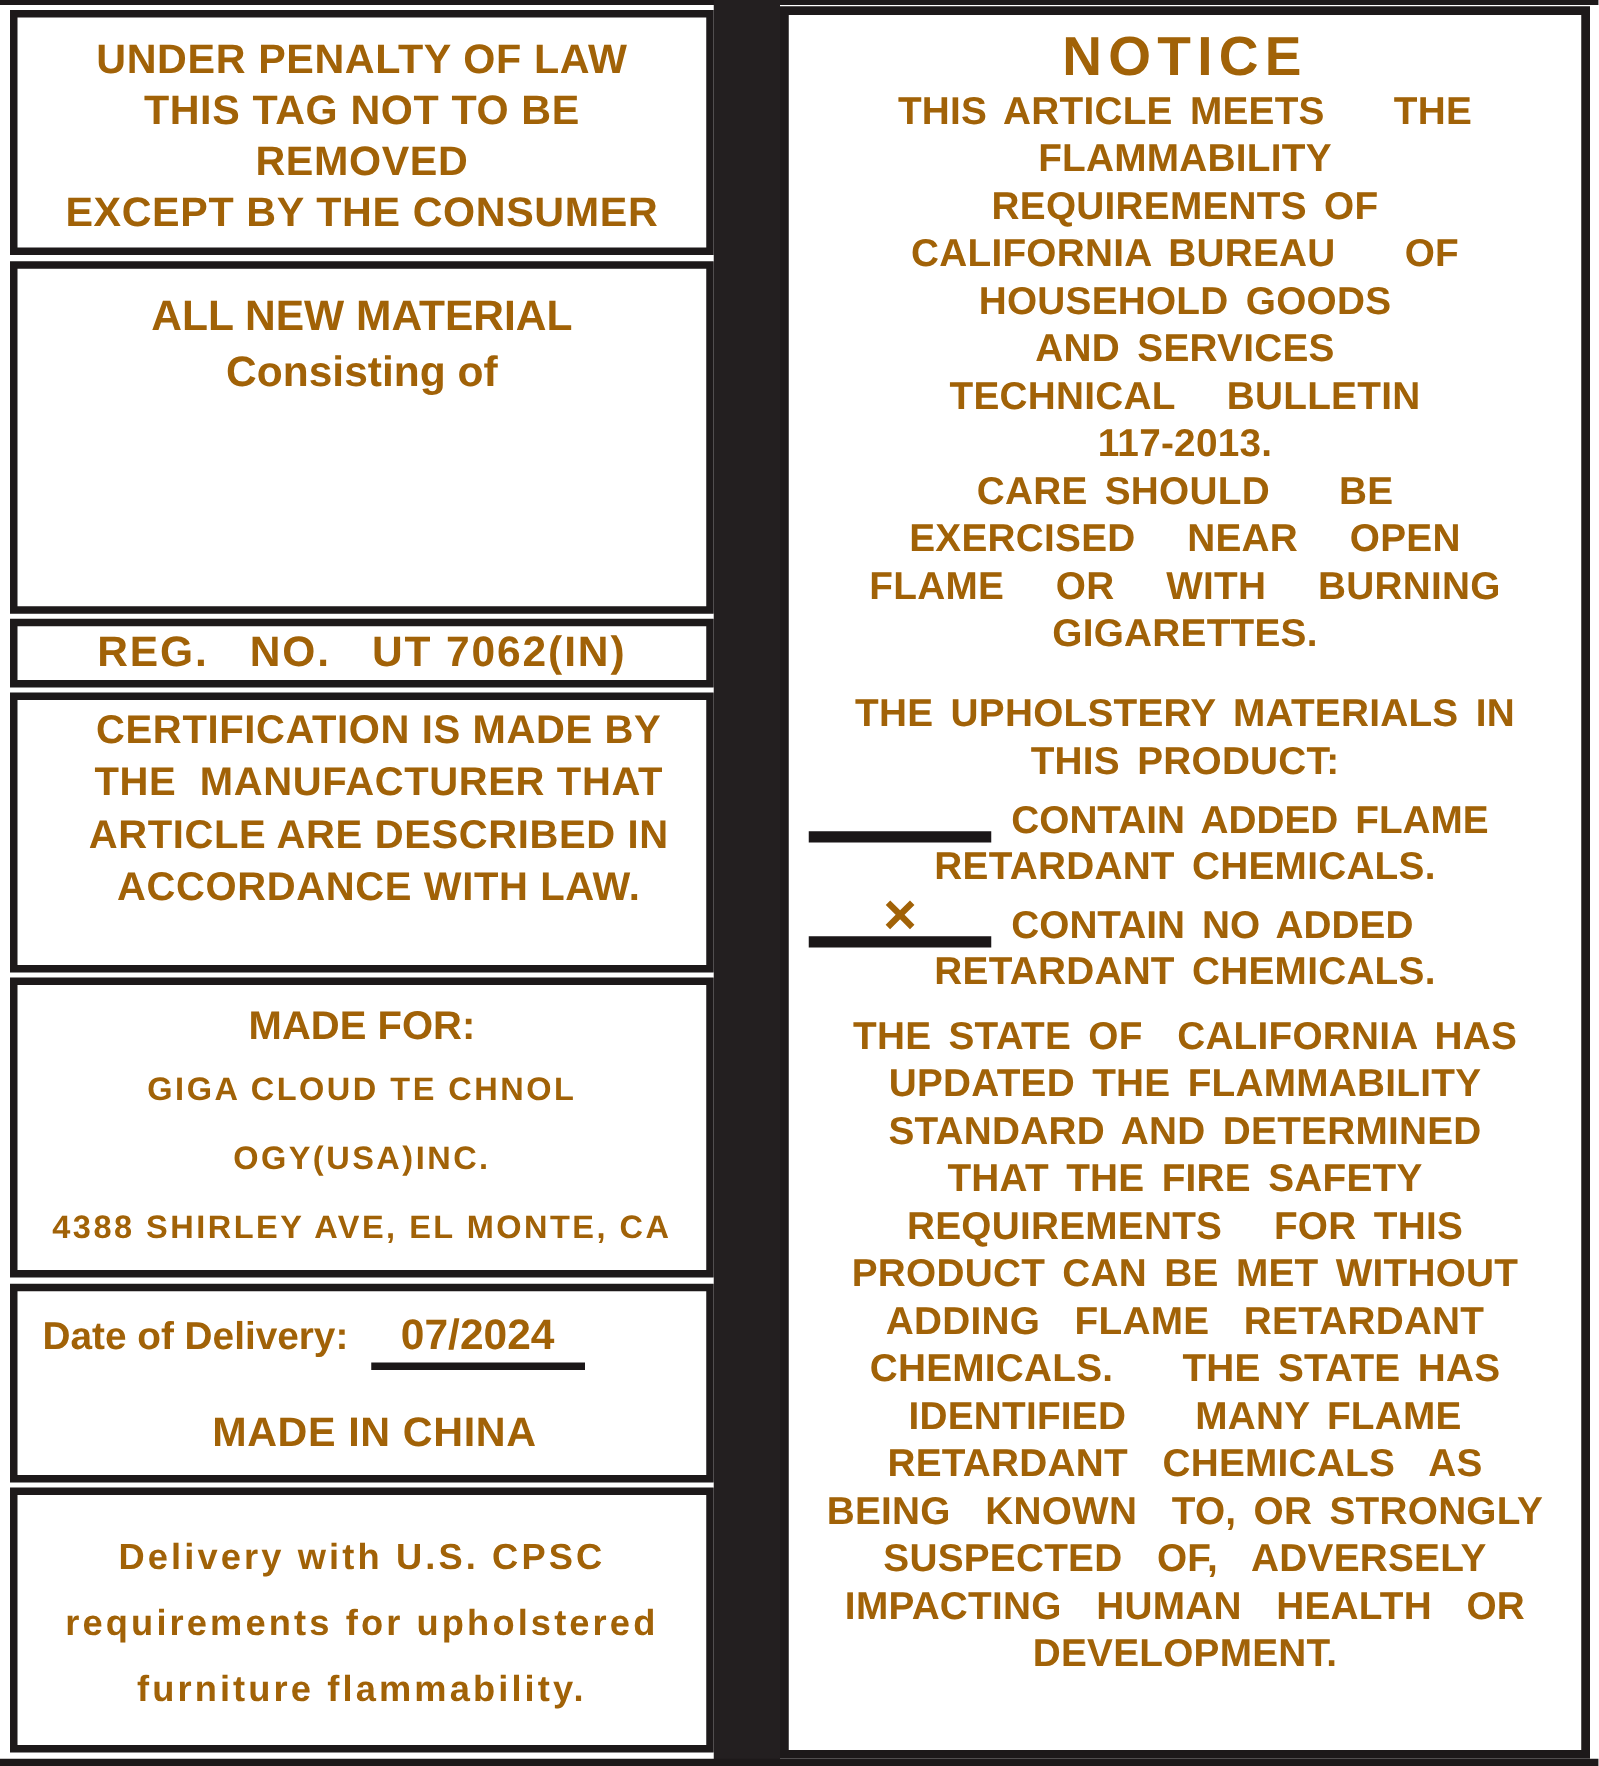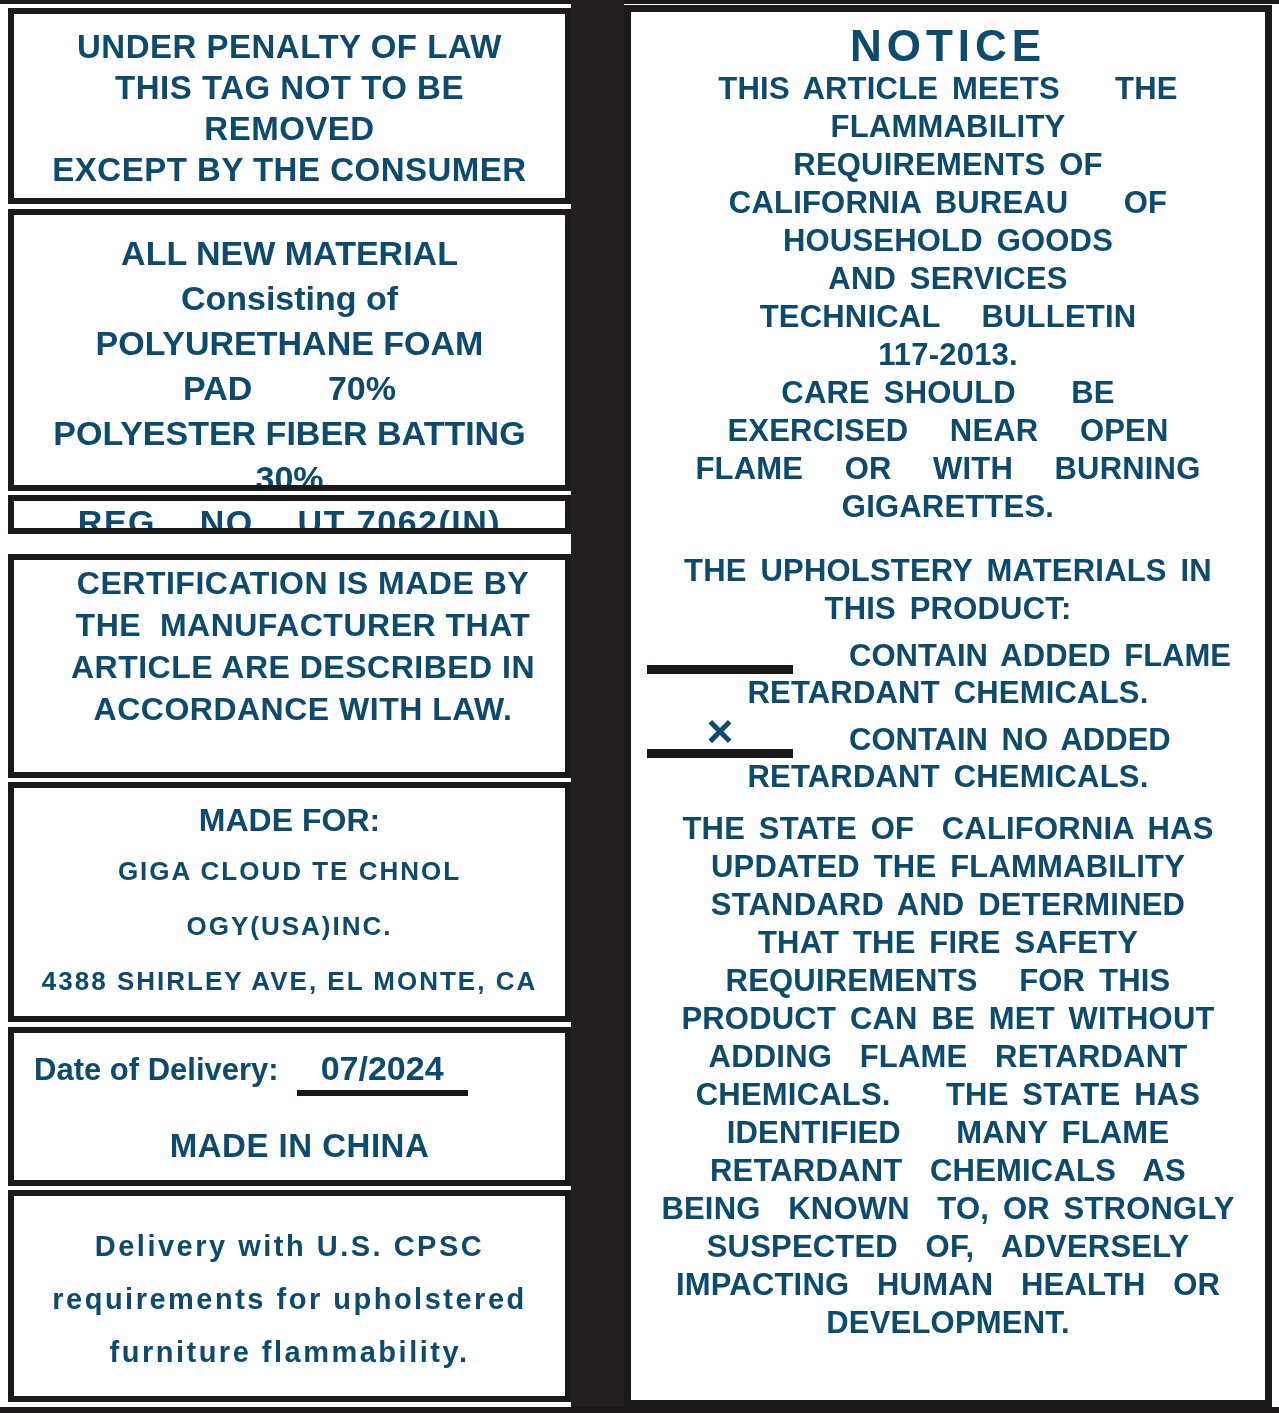--- a/index.html
+++ b/index.html
@@ -1,37 +1,37 @@
 <!DOCTYPE html>
 <html><head>
 <meta charset="utf-8">
 <style>
   html,body{margin:0;padding:0;background:#fff;}
   .page{
     position:relative;width:1279px;height:1413px;background:#ffffff;
-    font-family:"Liberation Sans", sans-serif;font-weight:bold;color:#0c4a6e;
+    font-family:"Liberation Sans", sans-serif;font-weight:bold;color:#a16207;
     overflow:hidden;
   }
   .strip{position:absolute;left:0;width:1279px;background:#1d191a;}
   .strip.top{top:0;height:4px;}
   .strip.bottom{top:1407px;height:6px;}
   .midbar{position:absolute;left:571px;top:0;width:53px;height:1413px;background:#231f20;}
 
   
   .lbox{
     position:absolute;left:8px;width:563px;border:6px solid #1d191a;
     background:#fff;box-sizing:border-box;text-align:center;overflow:hidden;
   }
   .ln{white-space:pre-wrap;}
   .box-penalty{top:8px;height:196px;padding-top:12px;}
   .box-penalty .ln{font-size:33px;line-height:41px;letter-spacing:0.5px;}
   .box-material{top:209px;height:282px;padding-top:16px;}
   .box-material .ln,.t34{font-size:34px;line-height:45px;}
   .t30{font-size:29px;line-height:44px;}
-  .box-reg{top:495px;height:39px;}
+  .box-reg{top:495px;height:55px;}
   .box-reg .ln{font-size:34px;line-height:42px;letter-spacing:1.5px;}
   .box-cert{top:554px;height:224px;padding-top:2px;padding-left:27px;}
   .box-cert .ln{font-size:32px;line-height:42px;letter-spacing:0.5px;}
   .box-madefor{top:782px;height:240px;padding-top:14px;}
   .mf-title{font-size:32px;line-height:36px;margin-bottom:6px;}
   .mf-body .ln{font-size:26px;line-height:55px;letter-spacing:2px;}
   .box-delivery{top:1027px;height:159px;text-align:left;padding:16px 0 0 20px;}
   .del-row{height:46px;}
   .del-label{font-size:31px;}
   .del-date{font-size:34px;border-bottom:6px solid #1b1718;padding:0 24px 3px 24px;margin-left:18px;white-space:pre-wrap;}
@@ -42,21 +42,21 @@
   
   .rbox{
     position:absolute;left:624px;top:5px;width:648px;height:1402px;
     border:7px solid #1d191a;background:#fff;box-sizing:border-box;
     text-align:center;padding-top:10px;overflow:hidden;
   }
   .notice-title{font-size:44px;letter-spacing:5px;line-height:48px;}
   .rbox .ln,.rline{font-size:31px;line-height:38px;word-spacing:5px;letter-spacing:0.2px;white-space:pre-wrap;}
   .gap{height:26px;}
   .gap-sm{height:14px;}
-  .checkrow{display:flex;align-items:flex-end;text-align:left;padding-left:16px;height:46px;gap:40px;}
+  .checkrow{display:flex;align-items:flex-end;text-align:left;padding-left:16px;height:46px;}
   .blankline{
     display:inline-block;width:146px;height:38px;border-bottom:9px solid #1b1718;
     text-align:center;font-size:46px;line-height:40px;overflow:visible;
   }
   .opt-text{margin-left:16px;font-size:31px;line-height:36px;word-spacing:5px;white-space:pre-wrap;}
   .rline.center{text-align:center;}
 </style>
 </head>
 <body>
 
@@ -68,26 +68,20 @@
   <div class="lbox box-penalty">
       <div class="ln">UNDER PENALTY OF LAW</div>
       <div class="ln">THIS TAG NOT TO BE</div>
       <div class="ln">REMOVED</div>
       <div class="ln">EXCEPT BY THE CONSUMER</div>
     </div>
 
   <div class="lbox box-material">
     <div class="t34 ln">ALL NEW MATERIAL</div>
     <div class="t30 ln">Consisting of</div>
-    <div>
-        <div class="ln">POLYURETHANE FOAM</div>
-        <div class="ln">PAD        70%</div>
-        <div class="ln">POLYESTER FIBER BATTING</div>
-        <div class="ln">30%</div>
-      </div>
   </div>
 
   <div class="lbox box-reg">
     <div class="ln">REG.   NO.   UT 7062(IN)</div>
   </div>
 
   <div class="lbox box-cert">
       <div class="ln">CERTIFICATION IS MADE BY</div>
       <div class="ln">THE  MANUFACTURER THAT</div>
       <div class="ln">ARTICLE ARE DESCRIBED IN</div>

